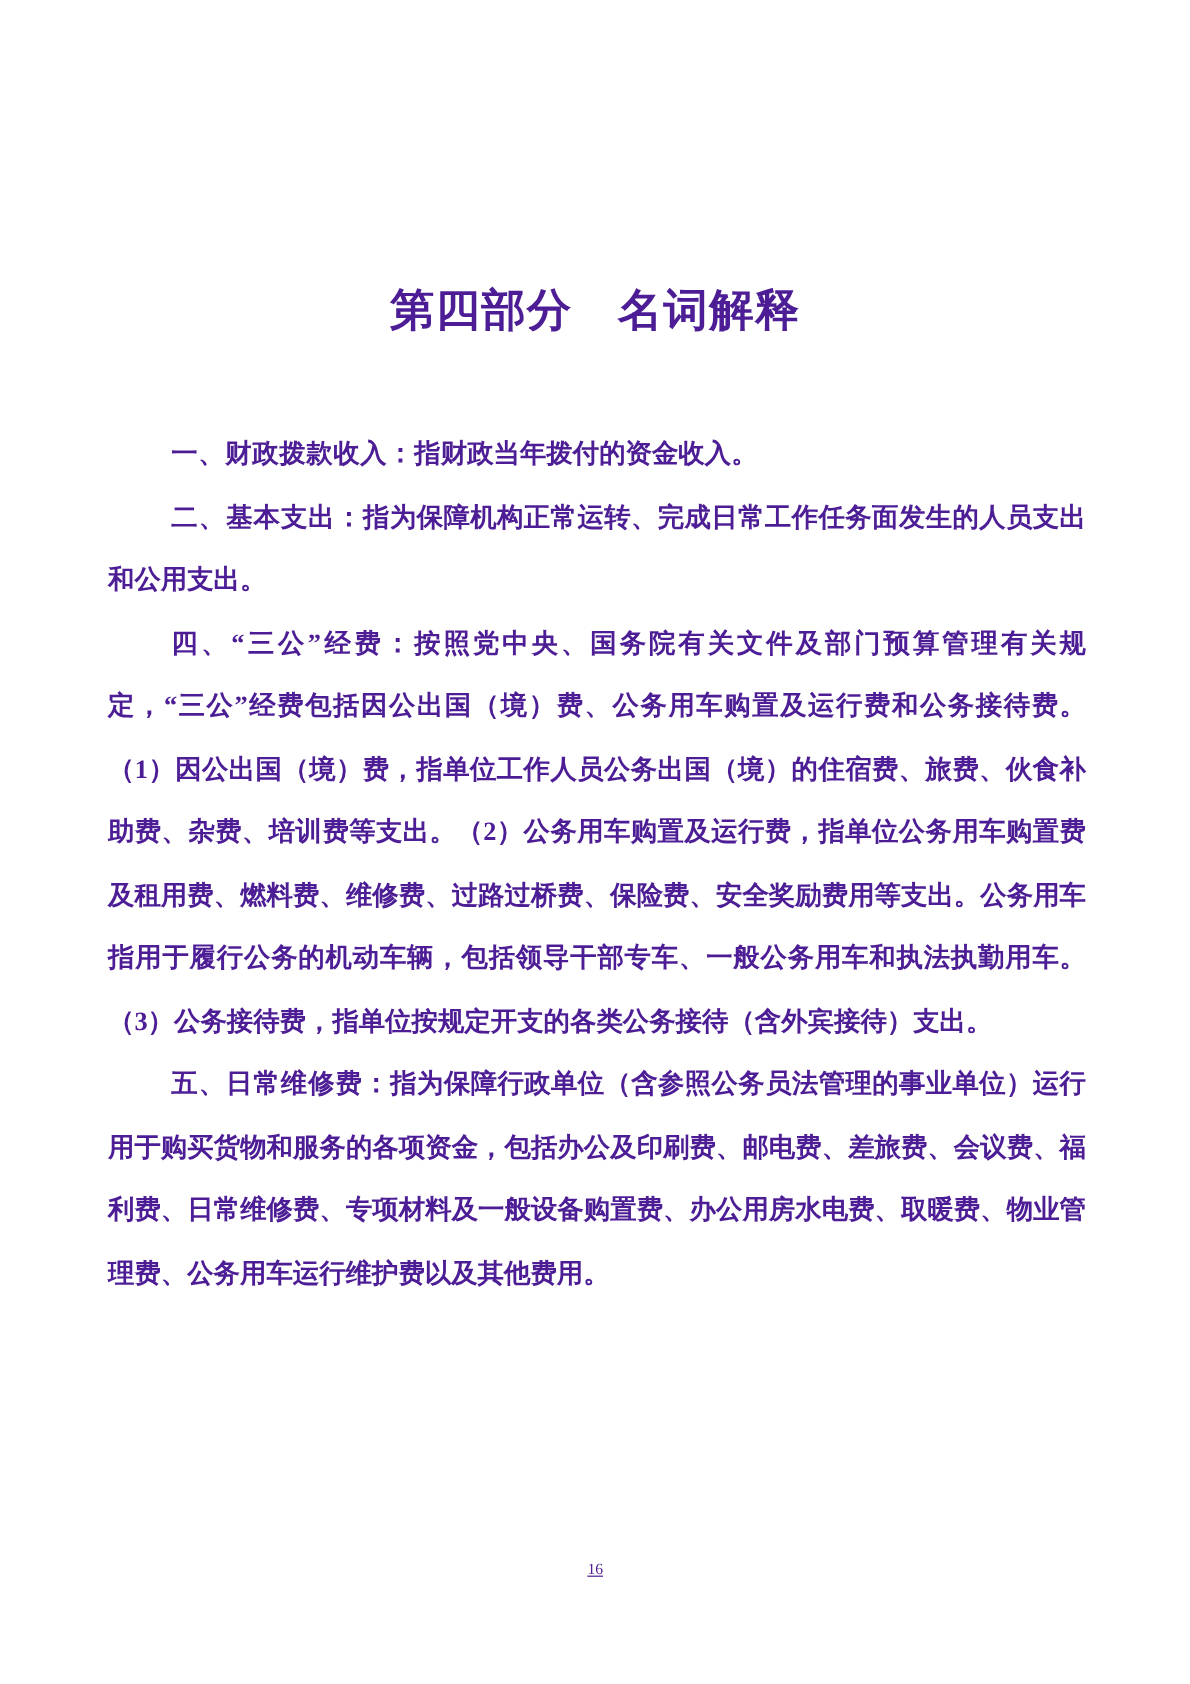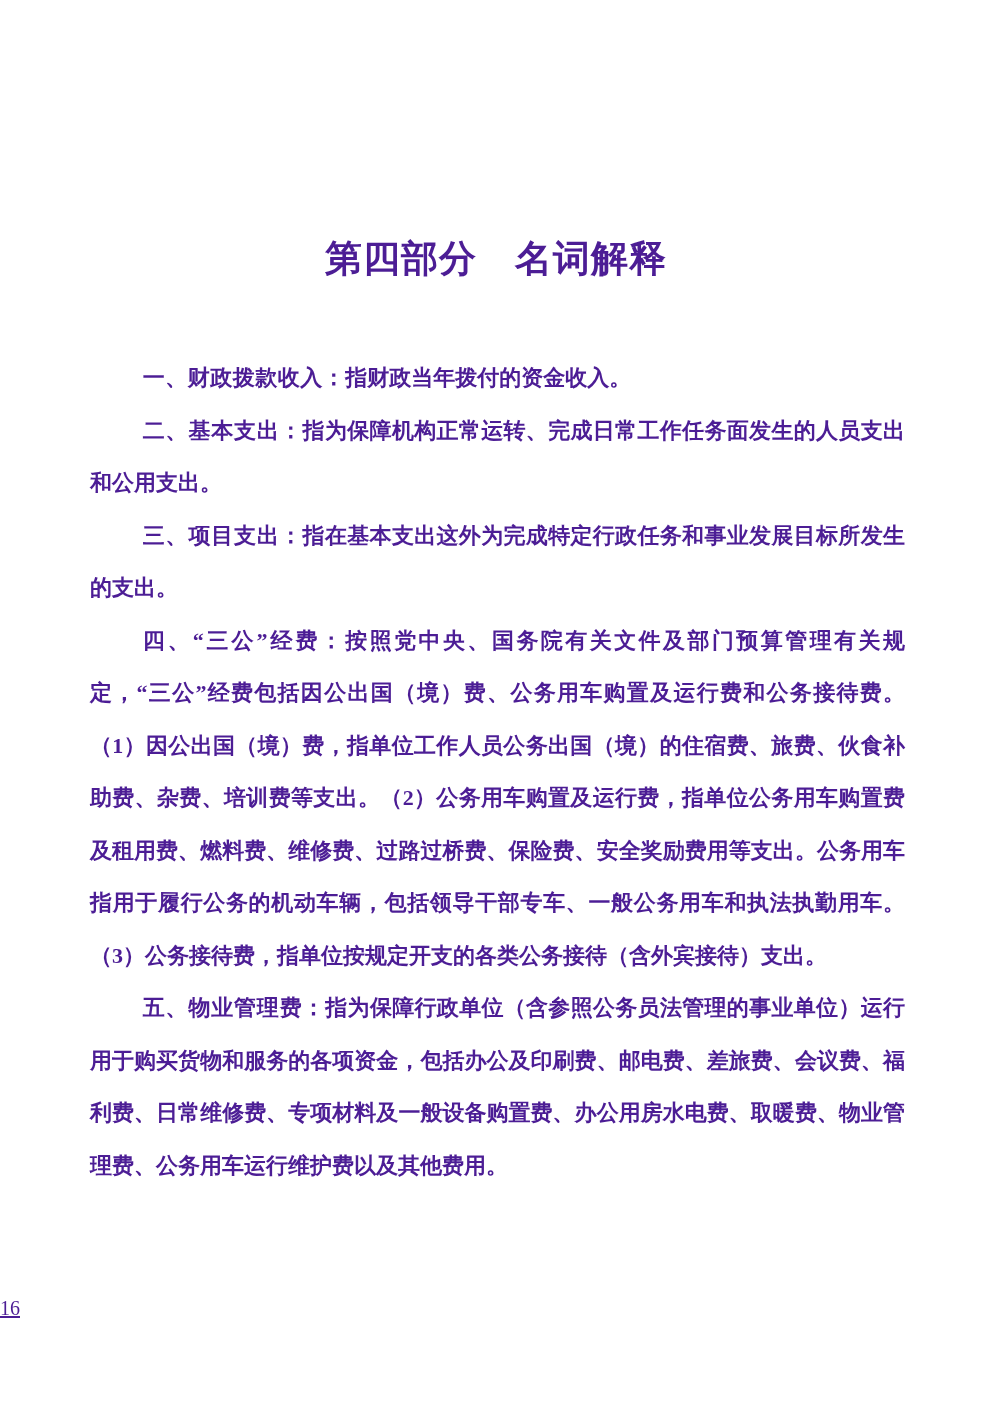--- a/index.html
+++ b/index.html
@@ -50,41 +50,41 @@
     letter-spacing: 0.5px;
   }
   .term-def {
     font-weight: bold;
   }
   .page-number {
     position: absolute;
     top: 1298px;
     left: 0;
     width: 100%;
-    font-size: 20px;
+    text-align: center;
+    font-size: 13px;
     line-height: 20px;
     text-decoration: underline;
   }
 </style>
 </head>
 <body>
 
 <div class="page">
 
   <h1 class="doc-title">第四部分　名词解释</h1>
 
   <div class="body-text">
 
     <p class="para"><span class="term-label">一、财政拨款收入：</span><span class="term-def">指财政当年拨付的资金收入。</span></p>
 
     <p class="para"><span class="term-label">二、基本支出：</span><span class="term-def">指为保障机构正常运转、完成日常工作任务面发生的人员支出和公用支出。</span></p>
 
-    <p class="para"><span class="term-label">三、项目支出：</span><span class="term-def">指在基本支出这外为完成特定行政任务和事业发展目标所发生的支出。</span></p>
 
     <p class="para"><span class="term-label">四、“三公”经费：</span><span class="term-def">按照党中央、国务院有关文件及部门预算管理有关规定，“三公”经费包括因公出国（境）费、公务用车购置及运行费和公务接待费。（1）因公出国（境）费，指单位工作人员公务出国（境）的住宿费、旅费、伙食补助费、杂费、培训费等支出。（2）公务用车购置及运行费，指单位公务用车购置费及租用费、燃料费、维修费、过路过桥费、保险费、安全奖励费用等支出。公务用车指用于履行公务的机动车辆，包括领导干部专车、一般公务用车和执法执勤用车。（3）公务接待费，指单位按规定开支的各类公务接待（含外宾接待）支出。</span></p>
 
-    <p class="para"><span class="term-label">五、物业管理费：</span><span class="term-def">指为保障行政单位（含参照公务员法管理的事业单位）运行用于购买货物和服务的各项资金，包括办公及印刷费、邮电费、差旅费、会议费、福利费、日常维修费、专项材料及一般设备购置费、办公用房水电费、取暖费、物业管理费、公务用车运行维护费以及其他费用。</span></p>
+    <p class="para"><span class="term-label">五、日常维修费：</span><span class="term-def">指为保障行政单位（含参照公务员法管理的事业单位）运行用于购买货物和服务的各项资金，包括办公及印刷费、邮电费、差旅费、会议费、福利费、日常维修费、专项材料及一般设备购置费、办公用房水电费、取暖费、物业管理费、公务用车运行维护费以及其他费用。</span></p>
 
   </div>
 
   <div class="page-number">16</div>
 
 </div>
 
 </body></html>

